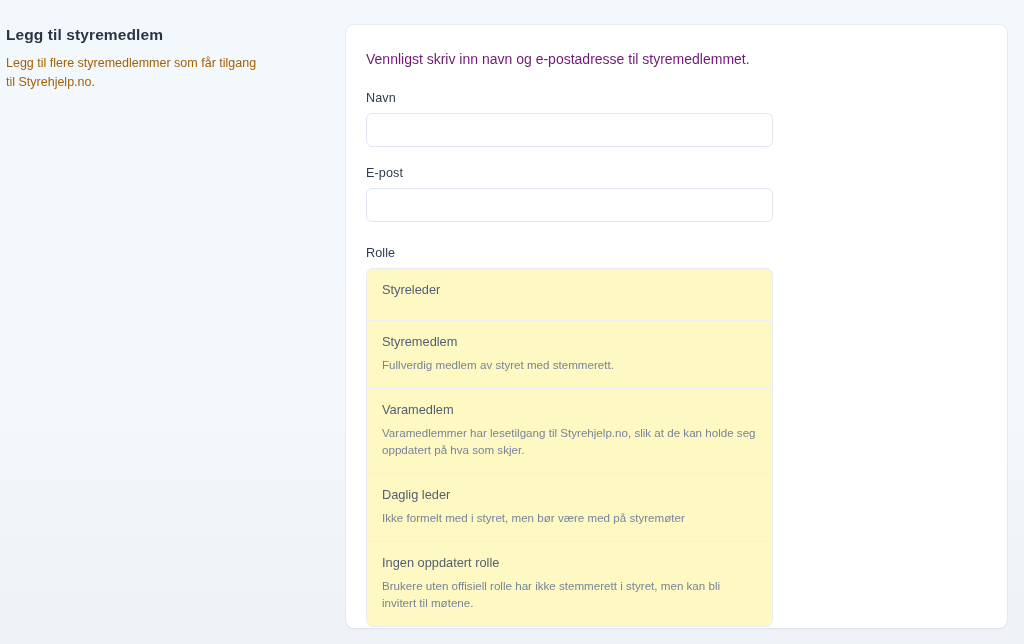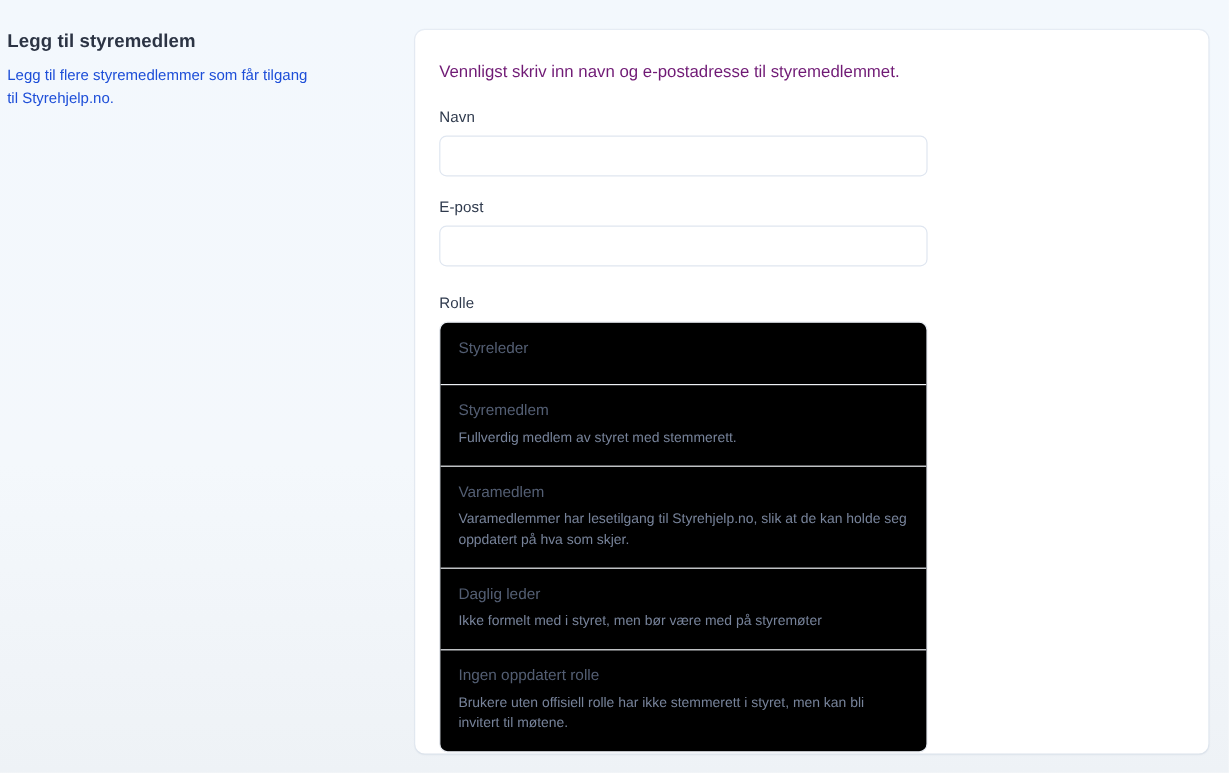--- a/index.html
+++ b/index.html
@@ -33,21 +33,21 @@
   .intro-title {
     font-size: 15.5px;
     font-weight: bold;
     color: #2c3444;
     letter-spacing: 0.1px;
     margin: 0 0 9px 0;
     line-height: 1.2;
   }
   .intro-desc {
     font-size: 12.5px;
-    color: #1d4ed8;
+    color: #a16207;
     line-height: 1.55;
     margin: 0;
     width: 262px;
   }
 
   
   .card {
     position: absolute;
     left: 346px;
     top: 25px;
@@ -101,21 +101,21 @@
     outline: none;
   }
   .text-input::placeholder { color: #aab3c2; }
 
   
   .role-block { margin-top: 24px; }
   .role-list {
     width: 407px;
     border: 1px solid #e8ecf2;
     border-radius: 7px;
-    background: #000000;
+    background: #fef9c3;
     box-sizing: border-box;
     overflow: hidden;
   }
   .role-option {
     padding: 13px 15px 14px 15px;
     border-top: 1px solid #edf0f4;
     box-sizing: border-box;
     cursor: pointer;
   }
   .role-option:first-child { border-top: none; }

